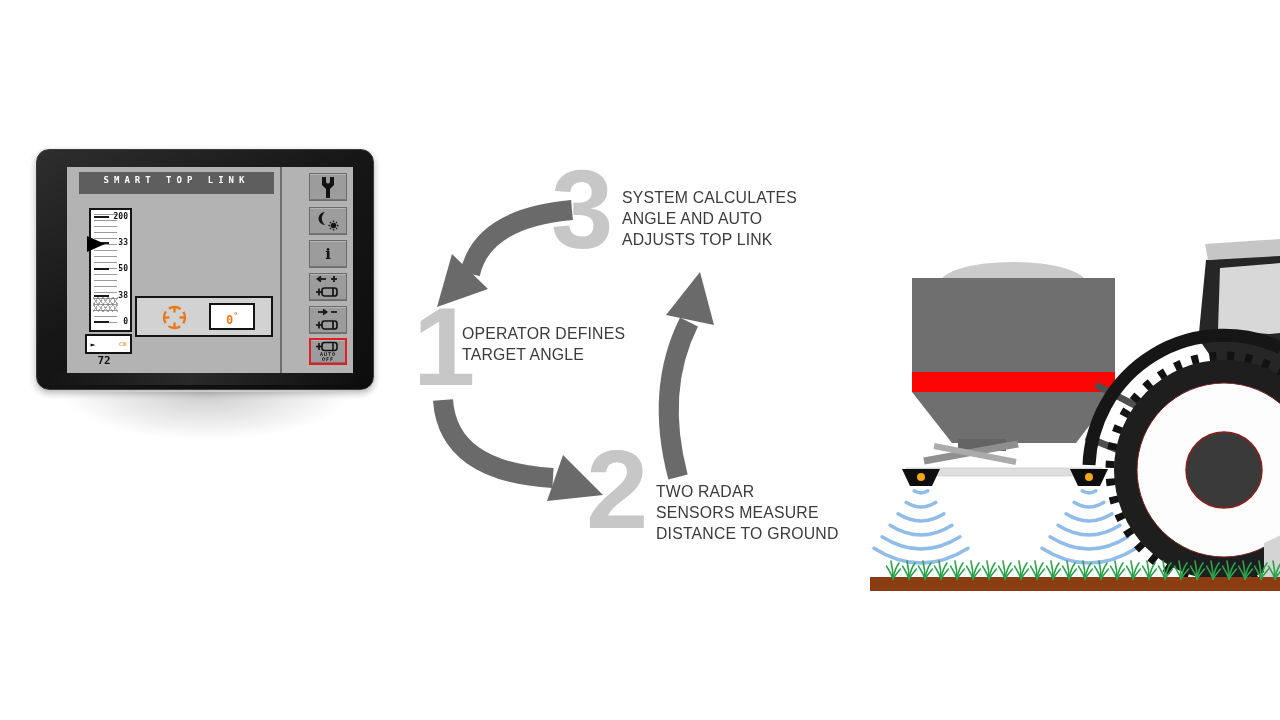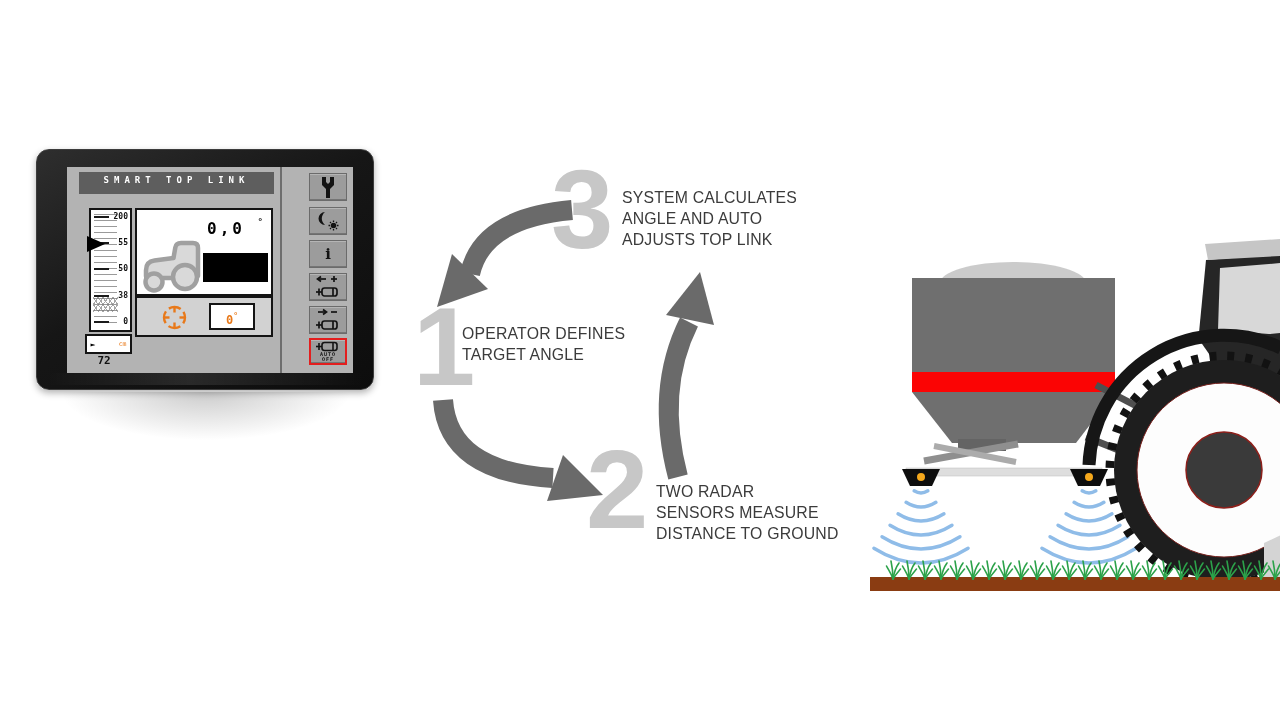--- a/index.html
+++ b/index.html
@@ -93,45 +93,33 @@
 
       <div class="scale">
         <div class="scale-lines"></div>
         <div class="scale-hatch"></div>
         <div class="tick" style="top:6px"></div>
         <div class="tick" style="top:32px"></div>
         <div class="tick" style="top:58px"></div>
         <div class="tick" style="top:85px"></div>
         <div class="tick" style="top:111px"></div>
         <span class="tick-label" style="top:2px">200</span>
-        <span class="tick-label" style="top:28px">55</span>
+        <span class="tick-label" style="top:28px">33</span>
         <span class="tick-label" style="top:54px">50</span>
         <span class="tick-label" style="top:81px">38</span>
         <span class="tick-label" style="top:107px">0</span>
         <div class="scale-pointer"></div>
       </div>
 
       <div class="height-box">
         <span class="height-arrow">►</span>
         <span class="height-value">72</span>
         <span class="height-unit">cm</span>
       </div>
 
-      <div class="display-box">
-        <div class="angle-readout">
-          <span>0,0</span>
-          <span class="deg">°</span>
-        </div>
-        <svg class="tractor-glyph" width="70" height="60" viewBox="0 0 70 60">
-          <path d="M 59 40 V 12 q 0 -5 -5 -5 H 42 q -5 0 -5.7 4.6 L 34.5 22 L 15.5 24.6 q -8.5 1.2 -8.5 9.6 V 40 q 0 2 2 2 h 48 z" fill="#d9d9d9" stroke="#a0a0a0" stroke-width="4.5" stroke-linejoin="round"></path>
-          <circle cx="46" cy="41" r="12" fill="#d9d9d9" stroke="#a0a0a0" stroke-width="4.5"></circle>
-          <circle cx="15" cy="46" r="8.5" fill="#d9d9d9" stroke="#a0a0a0" stroke-width="4.5"></circle>
-        </svg>
-        <div class="black-bar"></div>
-      </div>
 
       <div class="target-box">
         <svg class="crosshair" width="27" height="27" viewBox="0 0 27 27">
           <g stroke="#e8791a" stroke-width="2.4" fill="none">
             <circle cx="13.5" cy="13.5" r="10.5" stroke-dasharray="12.5 4" stroke-dashoffset="6.25"></circle>
             <line x1="13.5" y1="3.5" x2="13.5" y2="8.5"></line>
             <line x1="13.5" y1="18.5" x2="13.5" y2="23.5"></line>
             <line x1="3.5" y1="13.5" x2="8.5" y2="13.5"></line>
             <line x1="18.5" y1="13.5" x2="23.5" y2="13.5"></line>
           </g>

